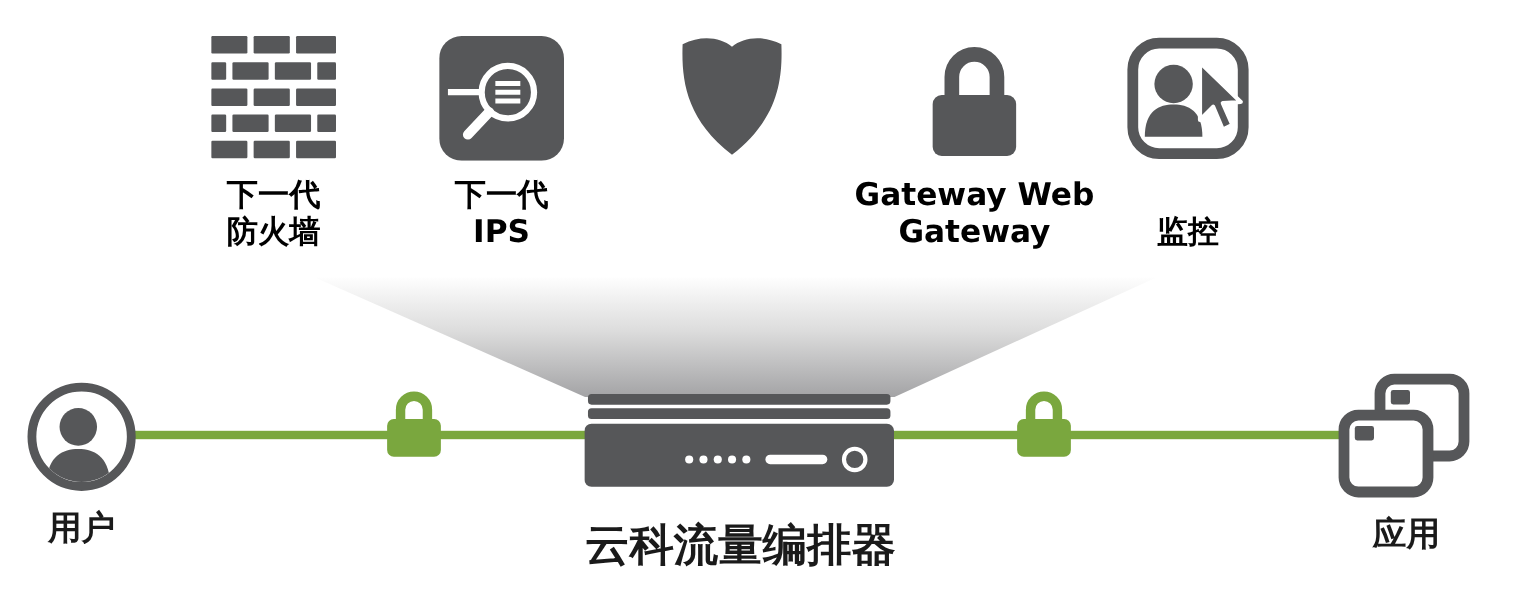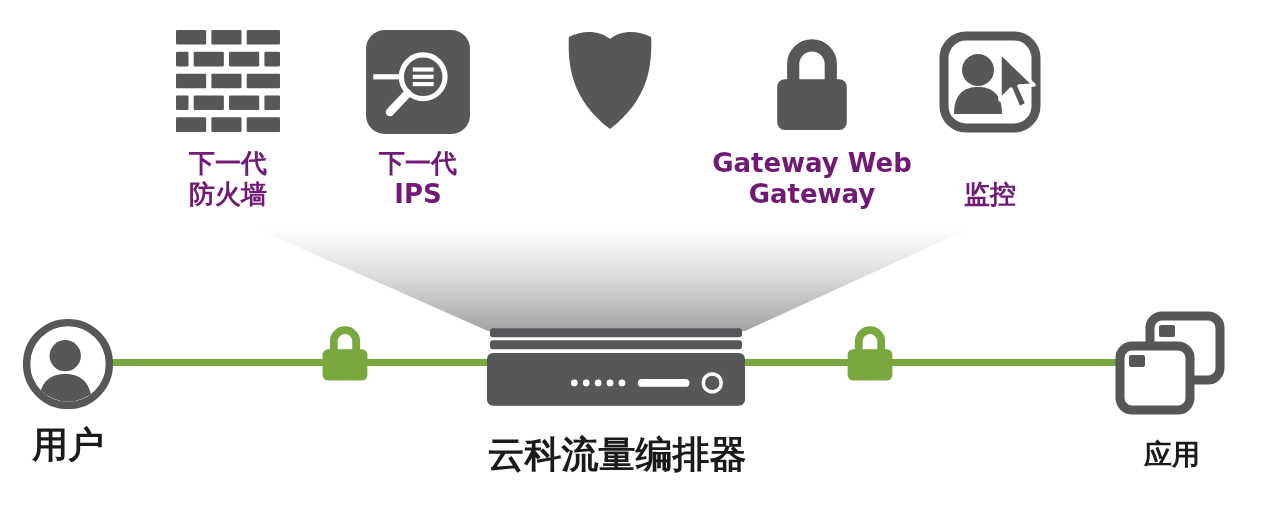--- a/index.html
+++ b/index.html
@@ -3,36 +3,36 @@
 <meta charset="utf-8">
 <style>
   html,body{margin:0;padding:0;background:#ffffff;}
   .canvas{
     position:relative;width:1269px;height:510px;background:#ffffff;overflow:hidden;
     font-family:"DejaVu Sans","Liberation Sans",sans-serif;color:#1a1a1a;
   }
   
   .service{position:absolute;top:18px;width:240px;text-align:center;transform:translateX(-50%);}
   .svc-icon{height:116px;display:flex;align-items:flex-end;justify-content:center;}
-  .svc-label{margin-top:14px;font-size:26px;font-weight:bold;line-height:1.2;color:#701a75;}
+  .svc-label{margin-top:14px;font-size:26px;font-weight:bold;line-height:1.2;color:#000000;}
   
   .funnel{
     position:absolute;left:262px;top:231px;width:702px;height:100px;
     background:linear-gradient(to bottom,#fefefe 0%,#dcdcdc 45%,#a3a3a5 100%);
     clip-path:polygon(0 0,100% 0,68.8% 100%,32.2% 100%);
     z-index:0;
   }
   
   .traffic-line{position:absolute;left:58px;top:359px;width:1128px;height:7px;background:#7aa73e;z-index:1;}
   
   .node{position:absolute;z-index:2;}
   .node-label{position:absolute;z-index:2;font-weight:bold;color:#1a1a1a;text-align:center;transform:translateX(-50%);white-space:nowrap;}
-  .user-label{left:68px;top:421px;font-size:36px;}
+  .user-label{left:68px;top:421px;font-size:28px;}
   .orchestrator-label{left:617px;top:430px;font-size:37px;}
-  .apps-label{left:1172px;top:436px;font-size:28px;}
+  .apps-label{left:1172px;top:426px;font-size:28px;}
 </style>
 </head>
 <body>
 
 <div class="canvas">
 
   <div class="funnel"></div>
 
   <div class="traffic-line"></div>
 

